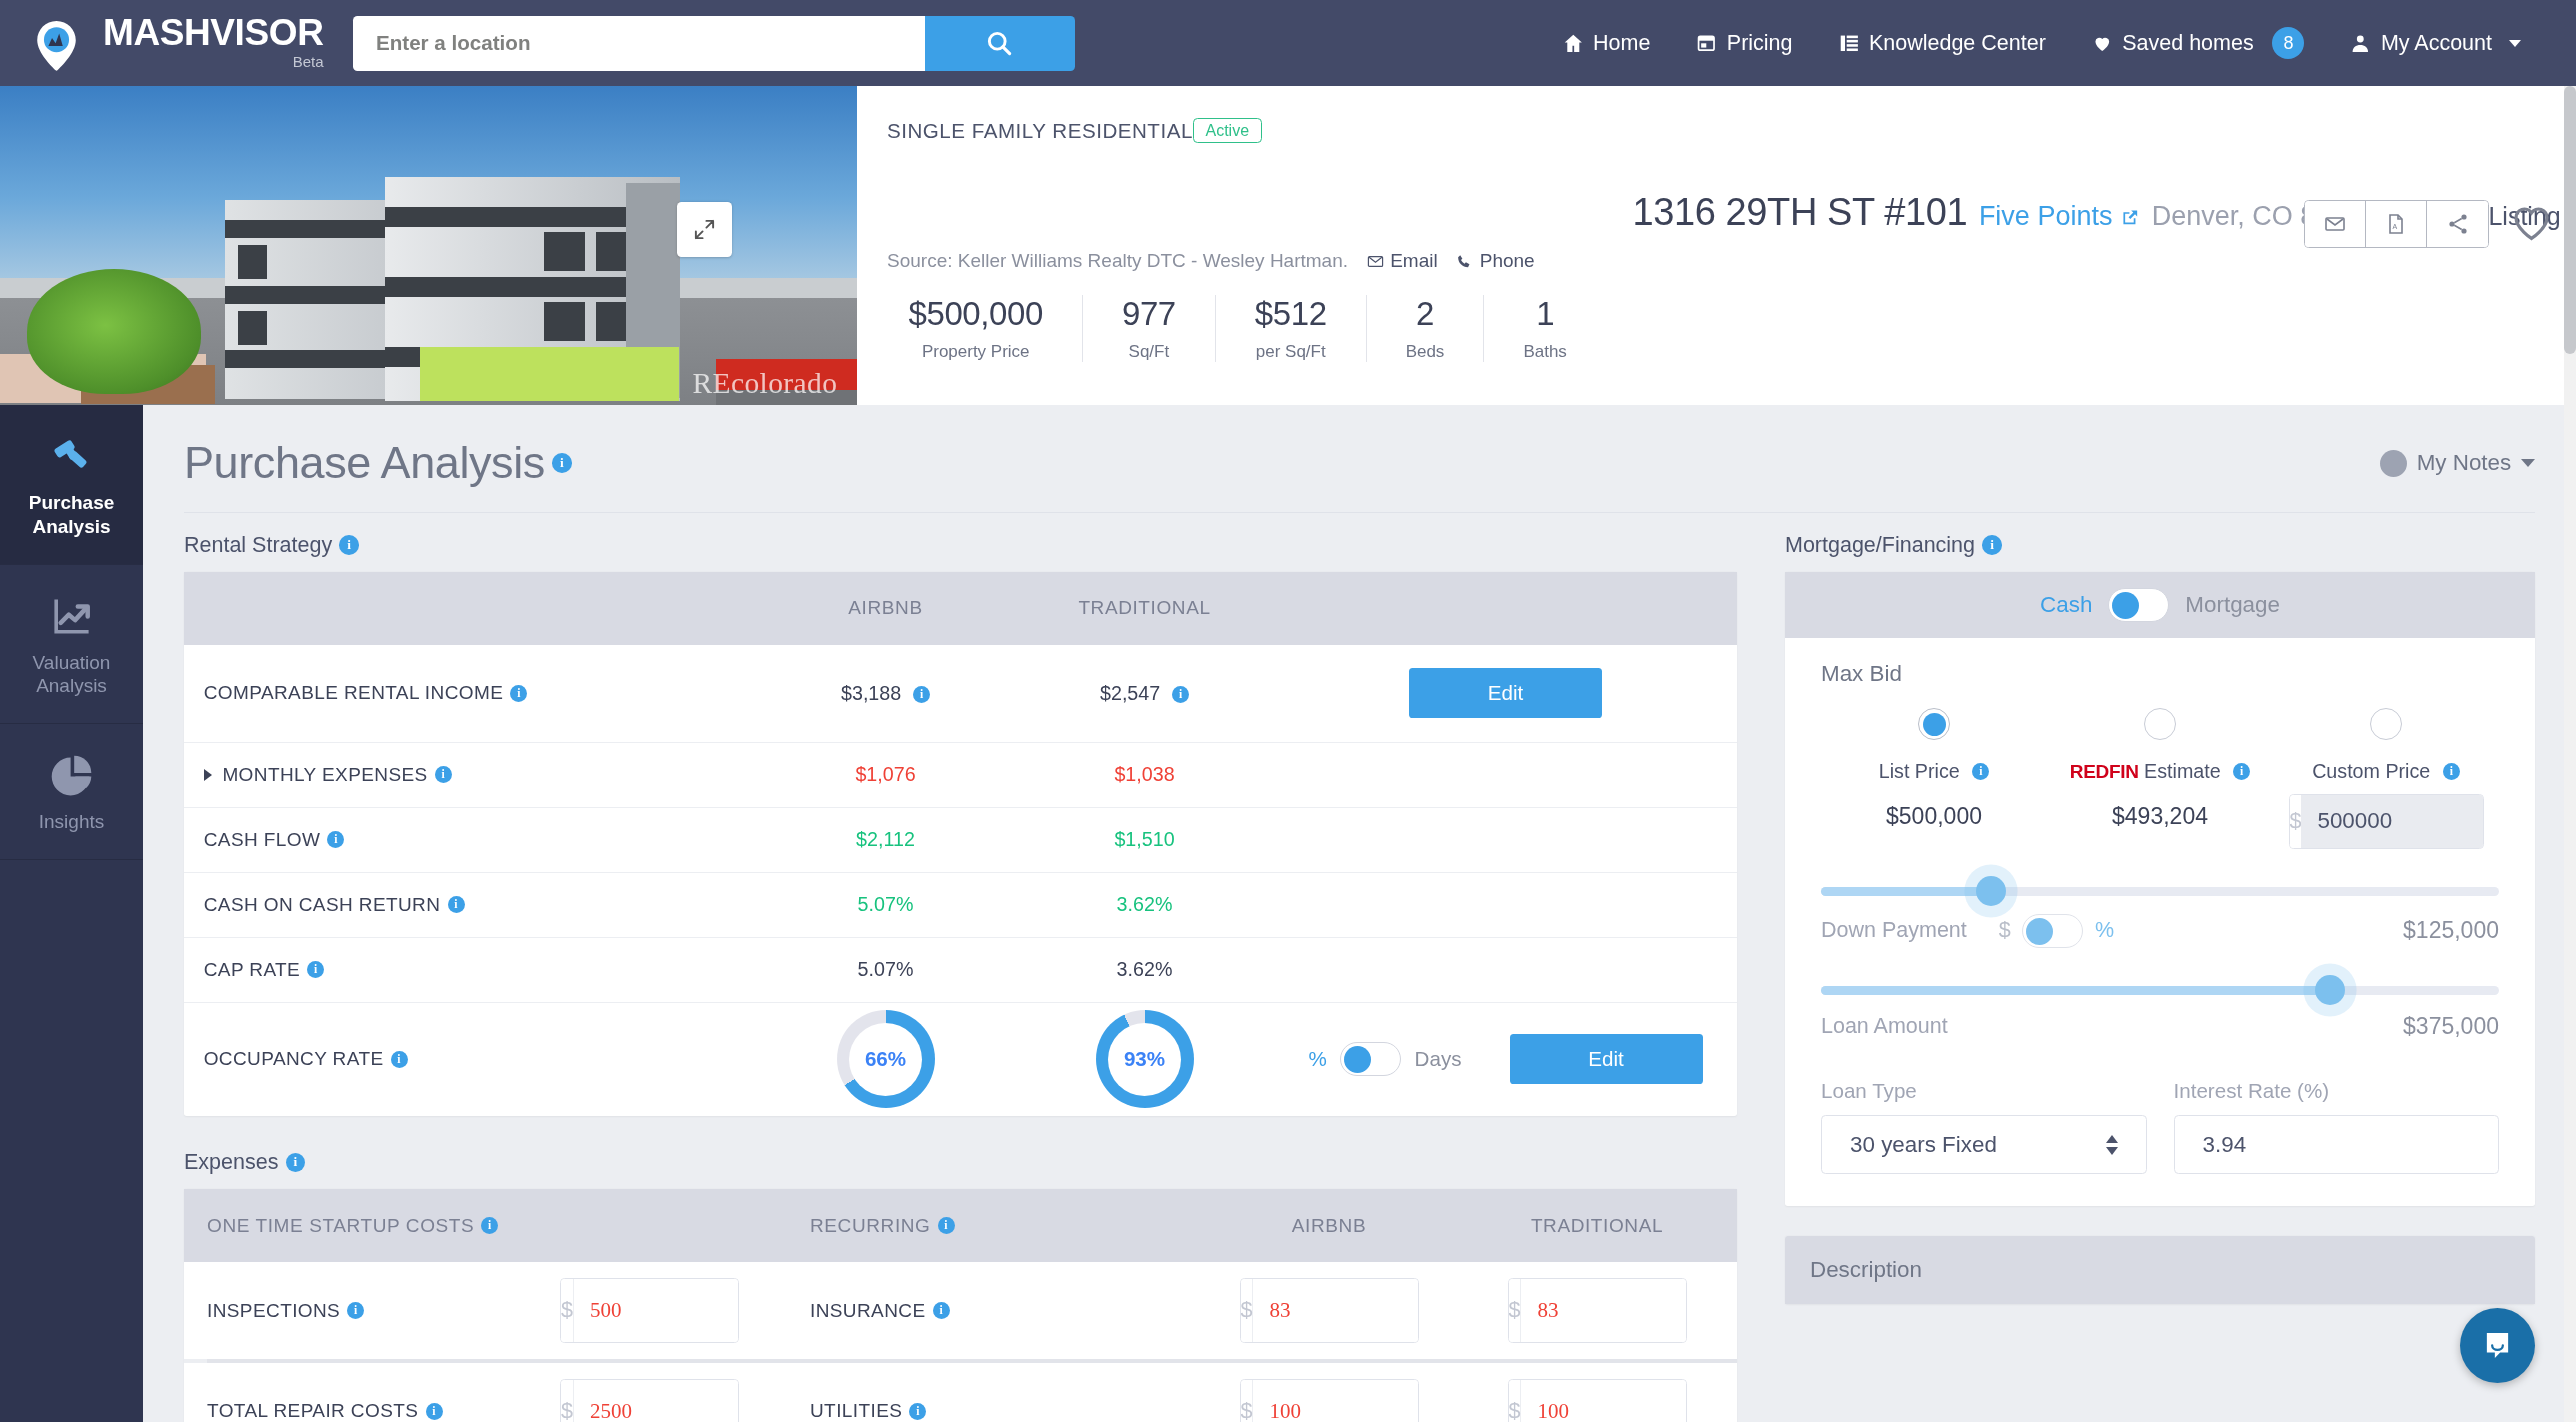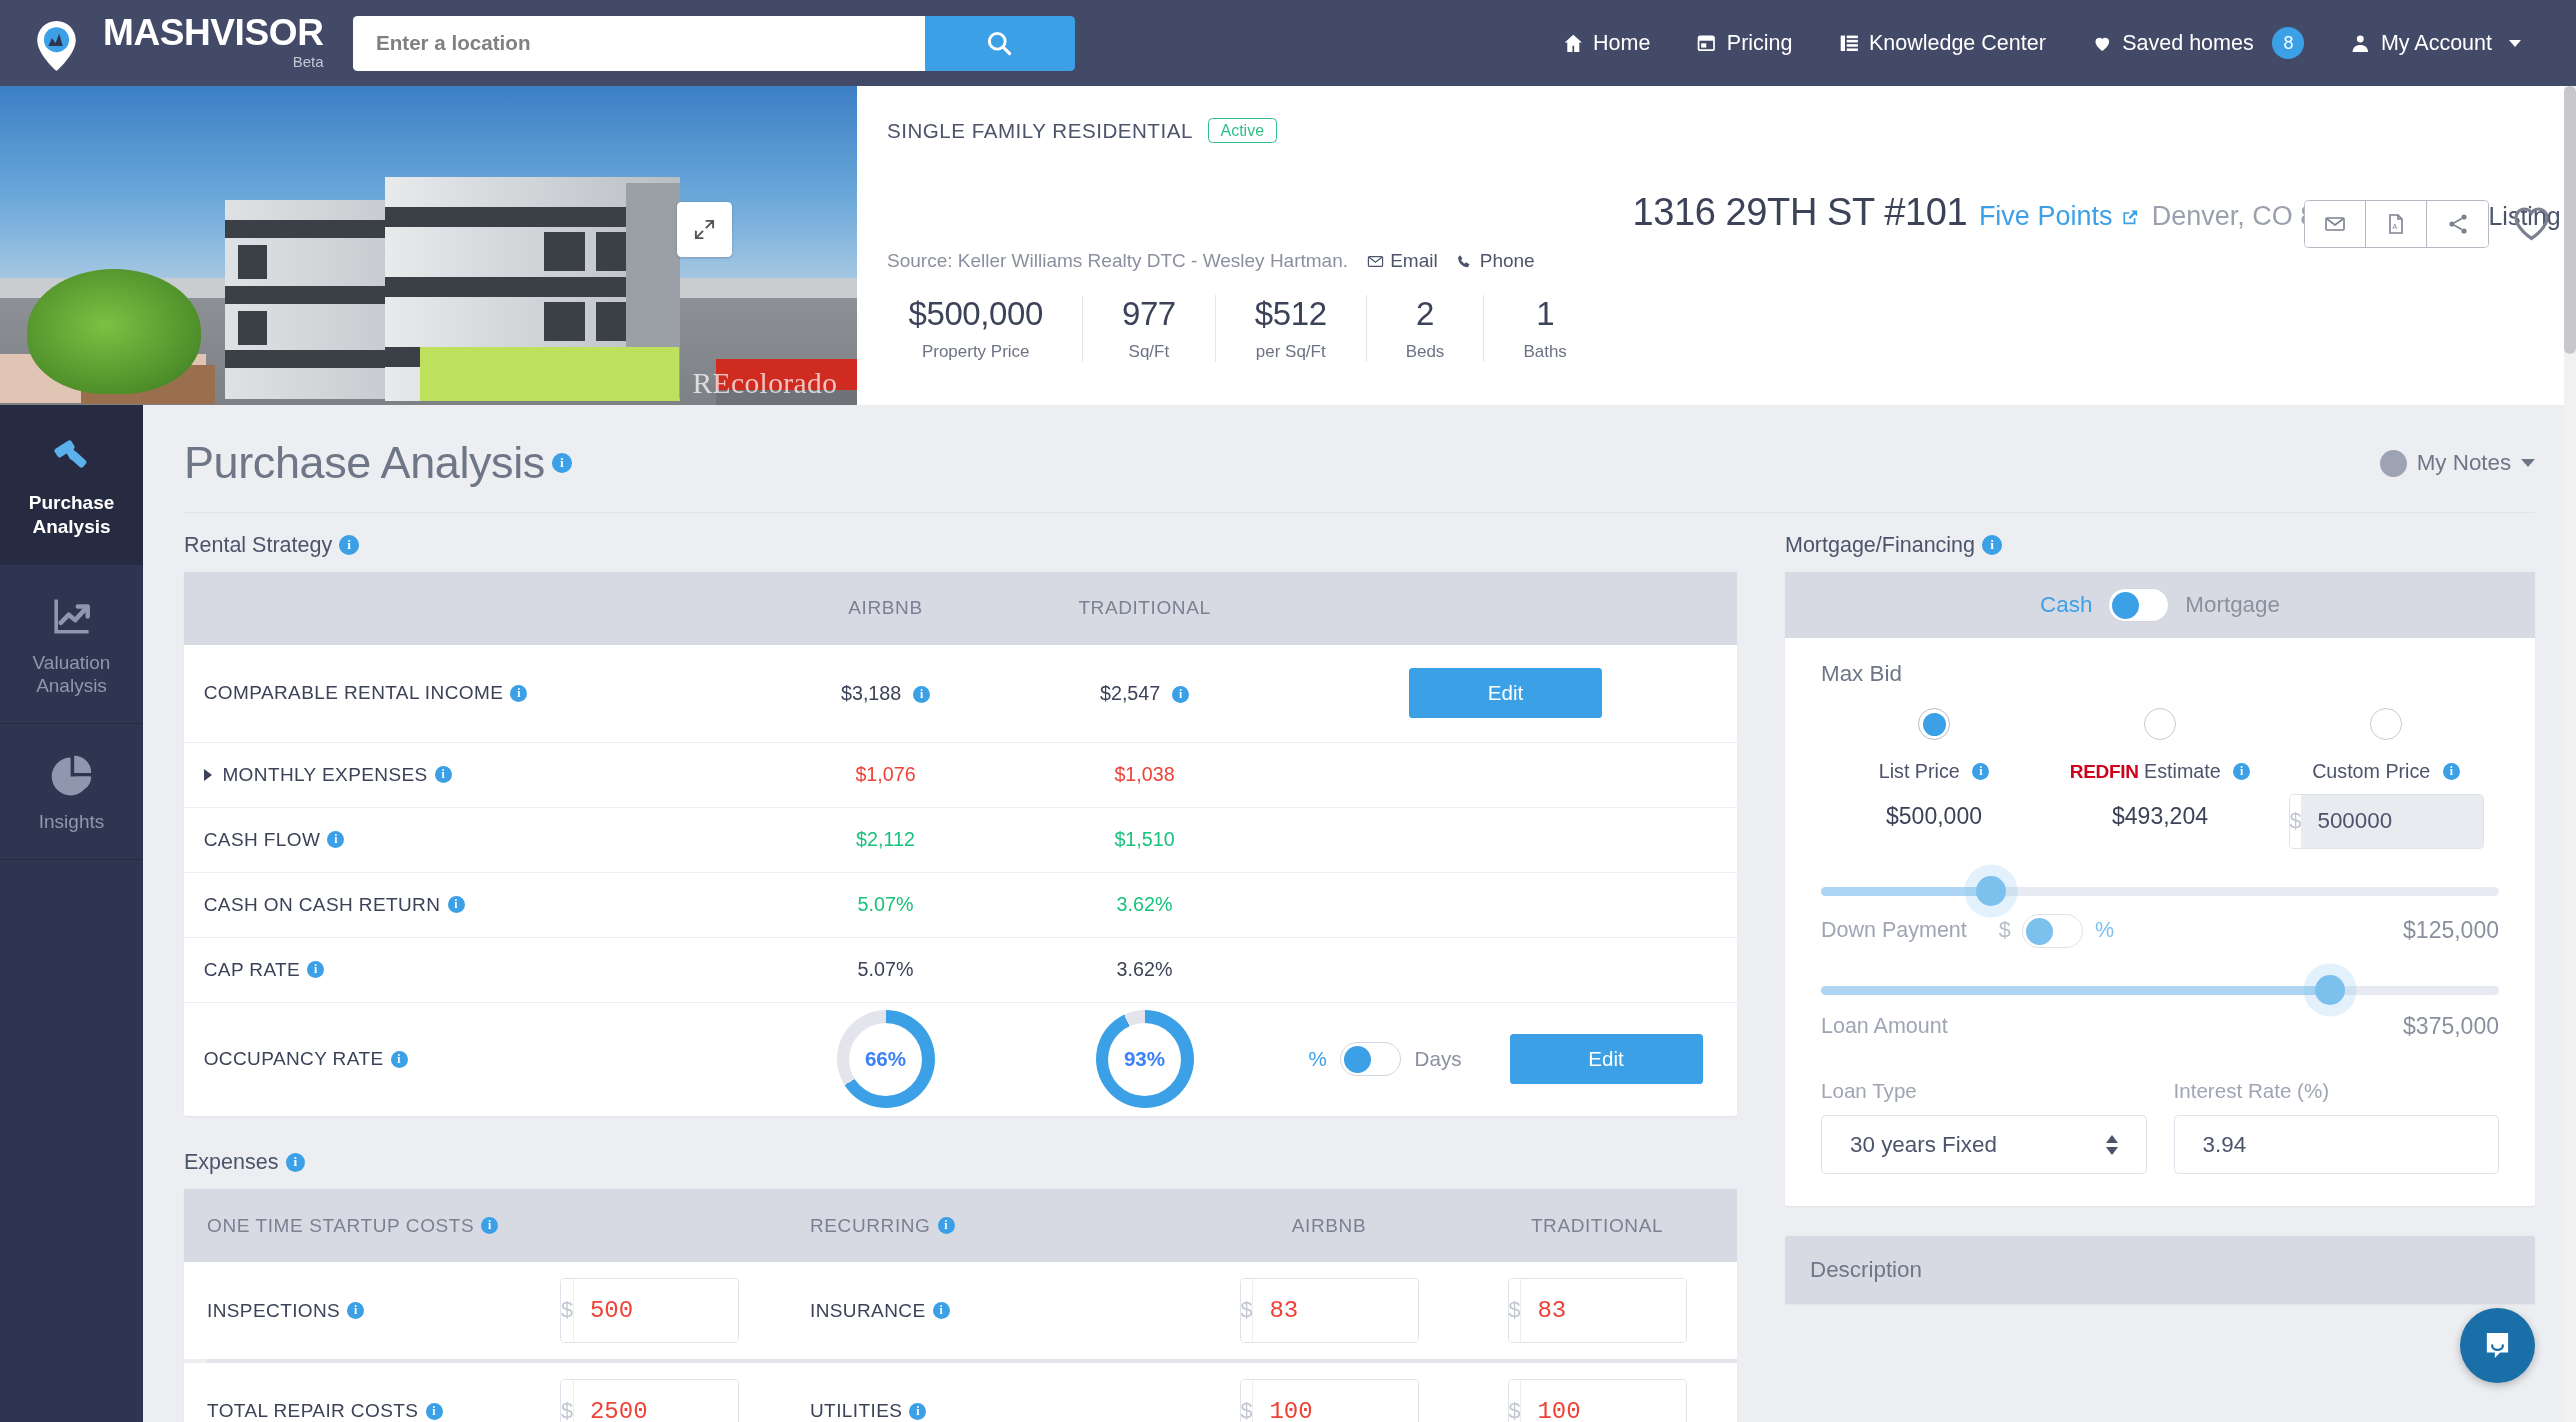--- a/index.html
+++ b/index.html
@@ -76,21 +76,21 @@
     font-size: 29.5px; letter-spacing: 0.4px; font-family: "Liberation Serif", serif;
   }
   .expand-btn {
     position: absolute; left: 677px; top: 116px; width: 55px; height: 55px;
     background: #fff; border-radius: 4.5px; display: flex; align-items: center;
     justify-content: center; cursor: pointer; box-shadow: 0 0.9px 2.7px rgba(0,0,0,.2);
   }
   .expand-btn svg { width: 23px; height: 23px; }
 
   .prop-info { flex: 1; padding: 32px 0 0 30px; position: relative; }
-  .prop-type-row { display: flex; align-items: center; gap: 15px; }
+  .prop-type-row { display: flex; align-items: center; }
   .prop-type { font-size: 20.6px; color: #4c536b; letter-spacing: 0.5px; }
   .pill-active {
     border: 1.3px solid #2fc08a; color: #2fc08a; border-radius: 4.5px;
     padding: 2.7px 11.6px; font-size: 16px;
   }
   .prop-addr-row { display: flex; align-items: baseline; gap: 11.6px; margin-top: 18px; justify-content: flex-end; }
   .prop-addr { font-size: 38px; color: #3c4257; font-weight: normal; letter-spacing: -0.4px; }
   .prop-nbhd { font-size: 27px; color: #3ca0e7; cursor: pointer; display: flex; align-items: center; gap: 7.2px; margin-top: 40px; }
   .prop-nbhd svg { width: 20.6px; height: 20.6px; fill: #3ca0e7; }
   .prop-city { font-size: 27px; color: #9ba0ae; }
@@ -208,22 +208,22 @@
   .ex-c4 { width: 268px; text-align: center; }
   .ex-c5 { width: 268px; text-align: center; }
   .ex-row { display: flex; align-items: center; height: 97px; }
   .ex-name { font-size: 19px; color: #3c4257; letter-spacing: 0.4px; display: flex; align-items: center; }
   .money-input { display: flex; width: 179px; height: 65px; border: 1.3px solid #dfe2ea; border-radius: 4.5px; overflow: hidden; }
   .money-sym {
     width: 54px; display: flex; align-items: center; justify-content: center;
     font-size: 21.5px; color: #c3c7d2; background: #fff; border-right: 1.3px solid #eceef2;
   }
   .money-val {
-    flex: 1; border: none; outline: none; background: #fff; font-size: 24px;
-    color: #ef4136; padding-left: 16px; font-family: Liberation Mono, monospace;
+    flex: 1; border: none; outline: none; background: #fff; font-size: 21px;
+    color: #ef4136; padding-left: 16px; font-family: Liberation Serif, serif;
   }
   .ex-divider { height: 3.6px; background: #eceef2; margin: 0; display: flex; }
   .ex-divider span { display: block; height: 3.6px; background: #e2e4ea; }
 
   
   .mf-head {
     background: #d8dae3; height: 66px; display: flex; align-items: center;
     justify-content: center; gap: 16px;
   }
   .mf-tg-label { font-size: 22.4px; color: #8b909e; }

